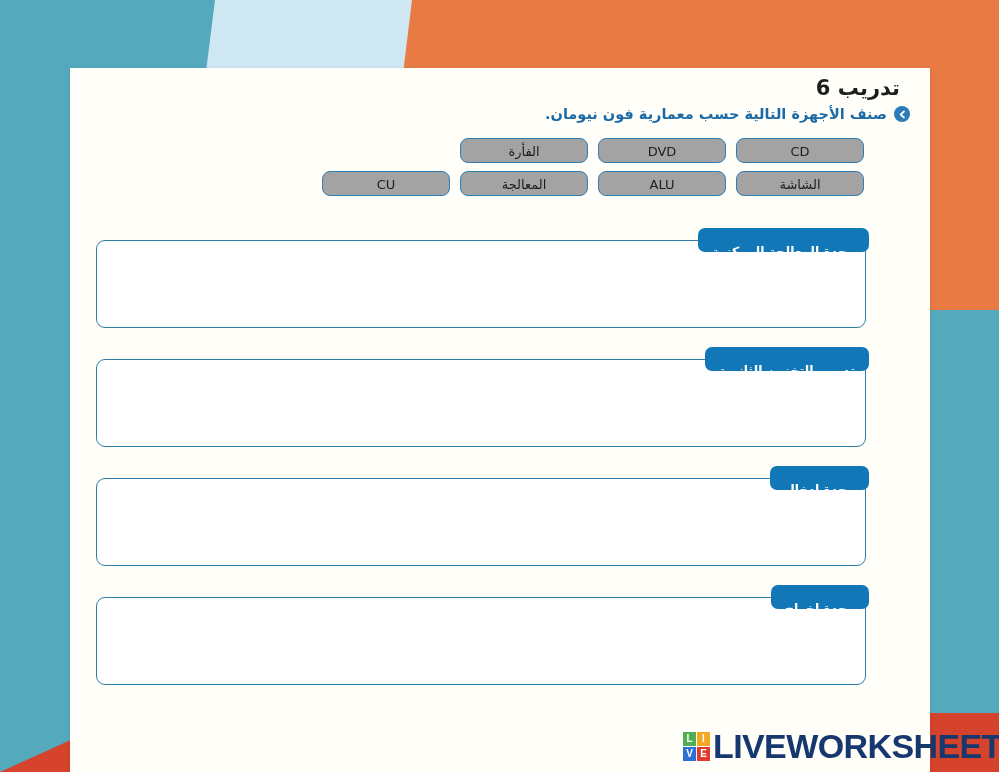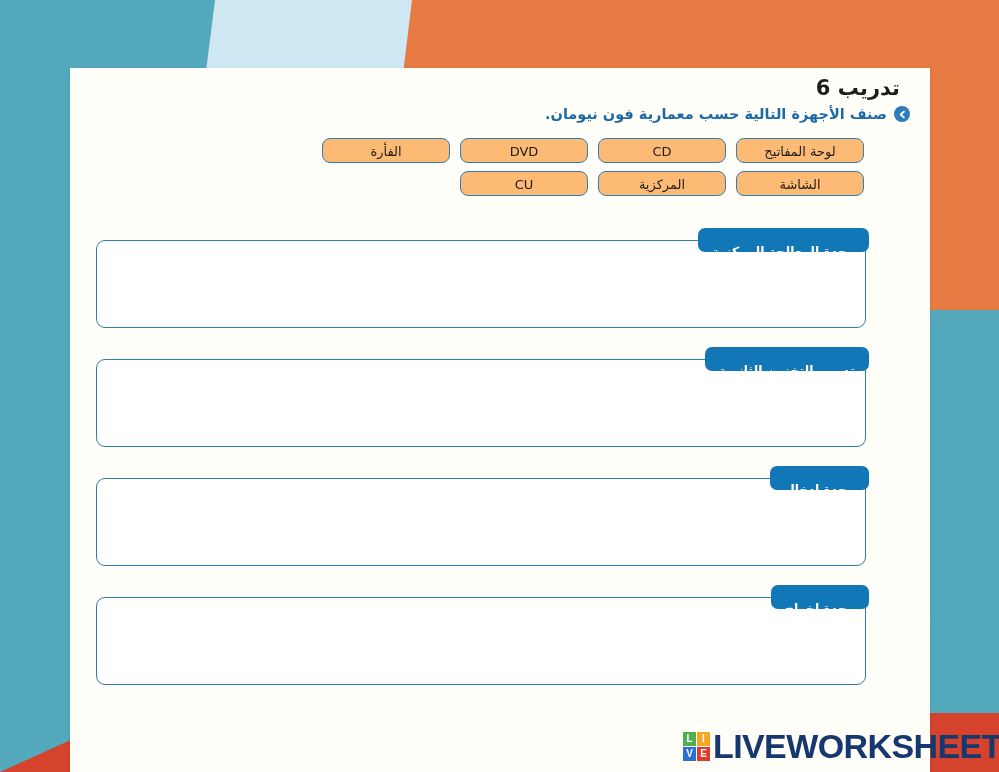--- a/index.html
+++ b/index.html
@@ -82,21 +82,21 @@
     position: absolute;
     display: flex;
     flex-direction: row;
     gap: 10px;
     direction: rtl;
   }
   #chip-row-1 { right: 66px; top: 70px; }
   #chip-row-2 { right: 66px; top: 103px; }
 
   .word-chip {
-    background: #fdba74;
+    background: #a3a3a3;
     border: 1.6px solid #2e7fb5;
     border-radius: 8px;
     height: 25px;
     line-height: 25px;
     text-align: center;
     font-size: 13px;
     color: #1d1d1b;
     box-sizing: border-box;
     user-select: none;
     cursor: move;
@@ -209,29 +209,29 @@
   <div id="instruction-row">
     <span class="bullet-icon">
       <svg width="9" height="9" viewBox="0 0 9 9" xmlns="http://www.w3.org/2000/svg">
         <polyline points="6,1.5 2.6,4.5 6,7.5" fill="none" stroke="#ffffff" stroke-width="1.7" stroke-linecap="round" stroke-linejoin="round"></polyline>
       </svg>
     </span>
     <span id="instruction-text">صنف الأجهزة التالية حسب معمارية فون نيومان.</span>
   </div>
 
   <div class="chip-row" id="chip-row-1">
-    <div class="word-chip chip-w-m">لوحة المفاتيح</div>
     <div class="word-chip chip-w-m">CD</div>
     <div class="word-chip chip-w-m">DVD</div>
     <div class="word-chip chip-w-m">الفأرة</div>
   </div>
 
   <div class="chip-row" id="chip-row-2">
     <div class="word-chip chip-w-m">الشاشة</div>
-    <div class="word-chip chip-w-m">المركزية</div>
+    <div class="word-chip chip-w-m">ALU</div>
+    <div class="word-chip chip-w-m">المعالجة</div>
     <div class="word-chip chip-w-m">CU</div>
   </div>
 
   <div class="category-group" id="category-group-0">
     <div class="category-header">وحدة المعالجة المركزية</div>
     <div class="drop-zone"></div>
   </div>
 
   <div class="category-group" id="category-group-1">
     <div class="category-header">تدريب التخزين الثانوية</div>

